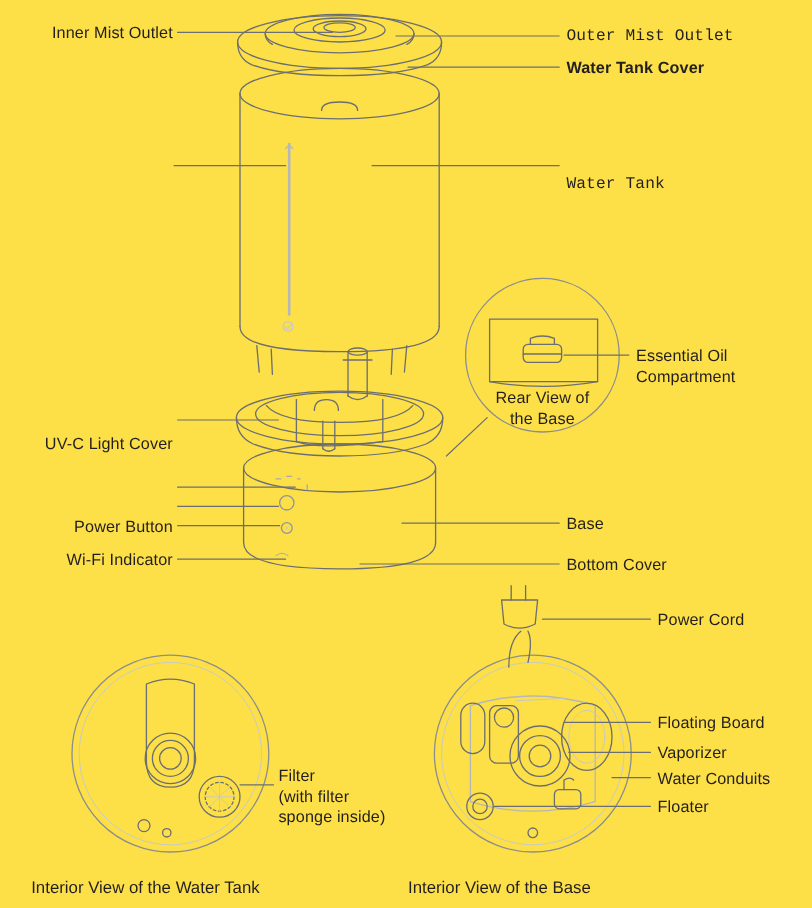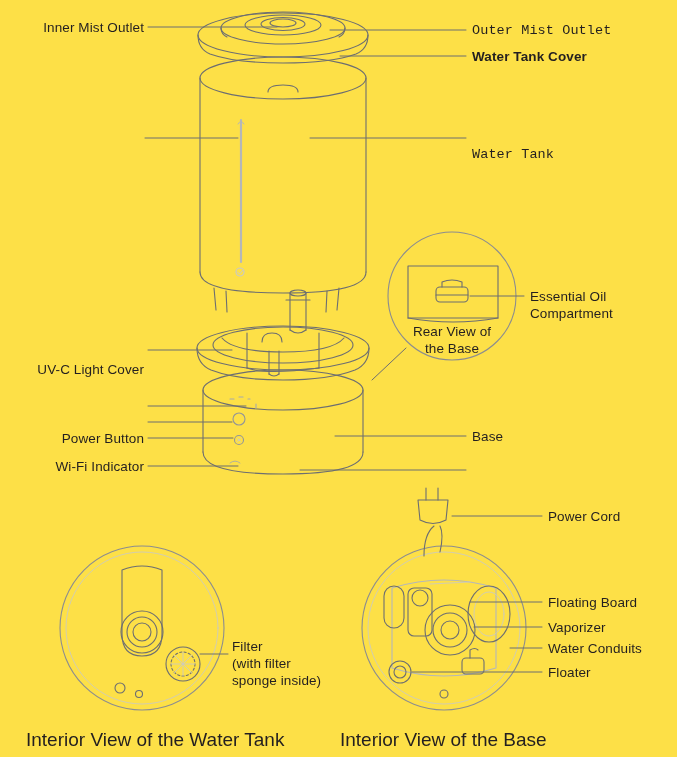--- a/index.html
+++ b/index.html
@@ -37,21 +37,21 @@
     text-align: right;
   }
   .lbl.left {
     text-align: left;
   }
   .lbl.center {
     text-align: center;
   }
   .caption {
     position: absolute;
-    font-size: 19px;
+    font-size: 14px;
     line-height: 17px;
     color: #231f20;
     text-align: left;
   }
 </style>
 </head>
 <body>
 
 <div id="page">
 
@@ -241,20 +241,21 @@
   <div class="lbl right" style="left:4px; top:326px; width:140px;margin-top:35px;">UV-C Light Cover</div>
 
 
 
   <div class="lbl right" style="left:4px; top:430px; width:140px;">Power Button</div>
 
   <div class="lbl right" style="left:4px; top:458px; width:140px;">Wi-Fi Indicator</div>
 
   <div class="lbl left" style="left:472px; top:428px; width:180px;">Base</div>
 
+  <div class="lbl left" style="left:472px; top:462px; width:190px;">Bottom Cover</div>
 
   <div class="lbl left" style="left:548px; top:508px; width:140px;">Power Cord</div>
 
   <div class="lbl left" style="left:548px; top:594px; width:140px;">Floating Board</div>
 
   <div class="lbl left" style="left:548px; top:619px; width:140px;">Vaporizer</div>
 
   <div class="lbl left" style="left:548px; top:640px; width:140px;">Water Conduits</div>
 
   <div class="lbl left" style="left:548px; top:664px; width:140px;">Floater</div>

